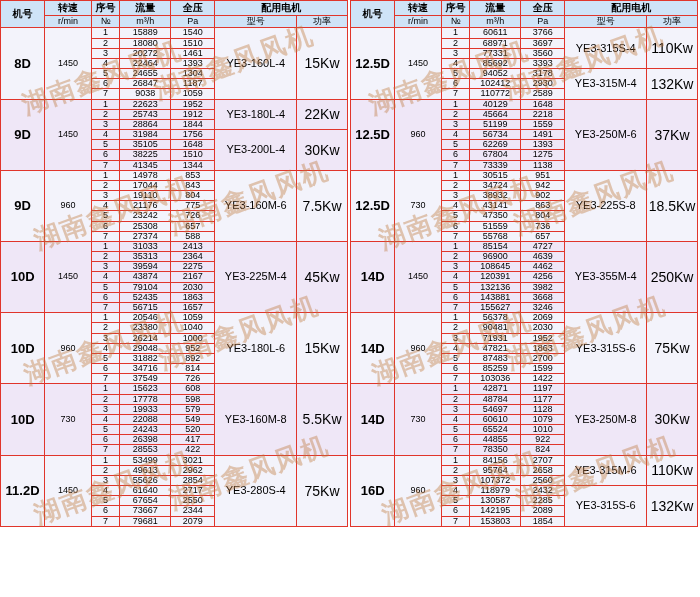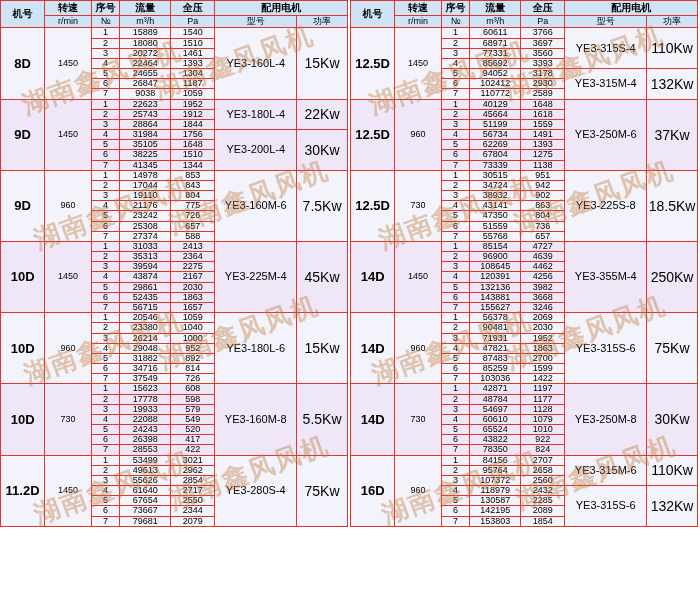--- a/index.html
+++ b/index.html
@@ -273,21 +273,21 @@
             <td class="num cellpad">39594</td>
             <td class="num cellpad">2275</td>
           </tr>
           <tr class="alt">
             <td class="num cellpad">4</td>
             <td class="num cellpad">43874</td>
             <td class="num cellpad">2167</td>
           </tr>
           <tr class="alt">
             <td class="num cellpad">5</td>
-            <td class="num cellpad">29861</td>
+            <td class="num cellpad">79104</td>
             <td class="num cellpad">2030</td>
           </tr>
           <tr class="alt">
             <td class="num cellpad">6</td>
             <td class="num cellpad">52435</td>
             <td class="num cellpad">1863</td>
           </tr>
           <tr class="alt">
             <td class="num cellpad">7</td>
             <td class="num cellpad">56715</td>
@@ -498,21 +498,21 @@
             <td rowspan="7">960</td>
             <td class="num cellpad">1</td>
             <td class="num cellpad">40129</td>
             <td class="num cellpad">1648</td>
             <td rowspan="7" class="motor">YE3-250M-6</td>
             <td rowspan="7" class="kw">37Kw</td>
           </tr>
           <tr class="alt">
             <td class="num cellpad">2</td>
             <td class="num cellpad">45664</td>
-            <td class="num cellpad">1618</td>
+            <td class="num cellpad">2218</td>
           </tr>
           <tr class="alt">
             <td class="num cellpad">3</td>
             <td class="num cellpad">51199</td>
             <td class="num cellpad">1559</td>
           </tr>
           <tr class="alt">
             <td class="num cellpad">4</td>
             <td class="num cellpad">56734</td>
             <td class="num cellpad">1491</td>
@@ -673,21 +673,21 @@
             <td class="num cellpad">60610</td>
             <td class="num cellpad">1079</td>
           </tr>
           <tr class="alt">
             <td class="num cellpad">5</td>
             <td class="num cellpad">65524</td>
             <td class="num cellpad">1010</td>
           </tr>
           <tr class="alt">
             <td class="num cellpad">6</td>
-            <td class="num cellpad">43822</td>
+            <td class="num cellpad">44855</td>
             <td class="num cellpad">922</td>
           </tr>
           <tr class="alt">
             <td class="num cellpad">7</td>
             <td class="num cellpad">78350</td>
             <td class="num cellpad">824</td>
           </tr>
           <tr>
             <td rowspan="7" class="grp">16D</td>
             <td rowspan="7">960</td>

